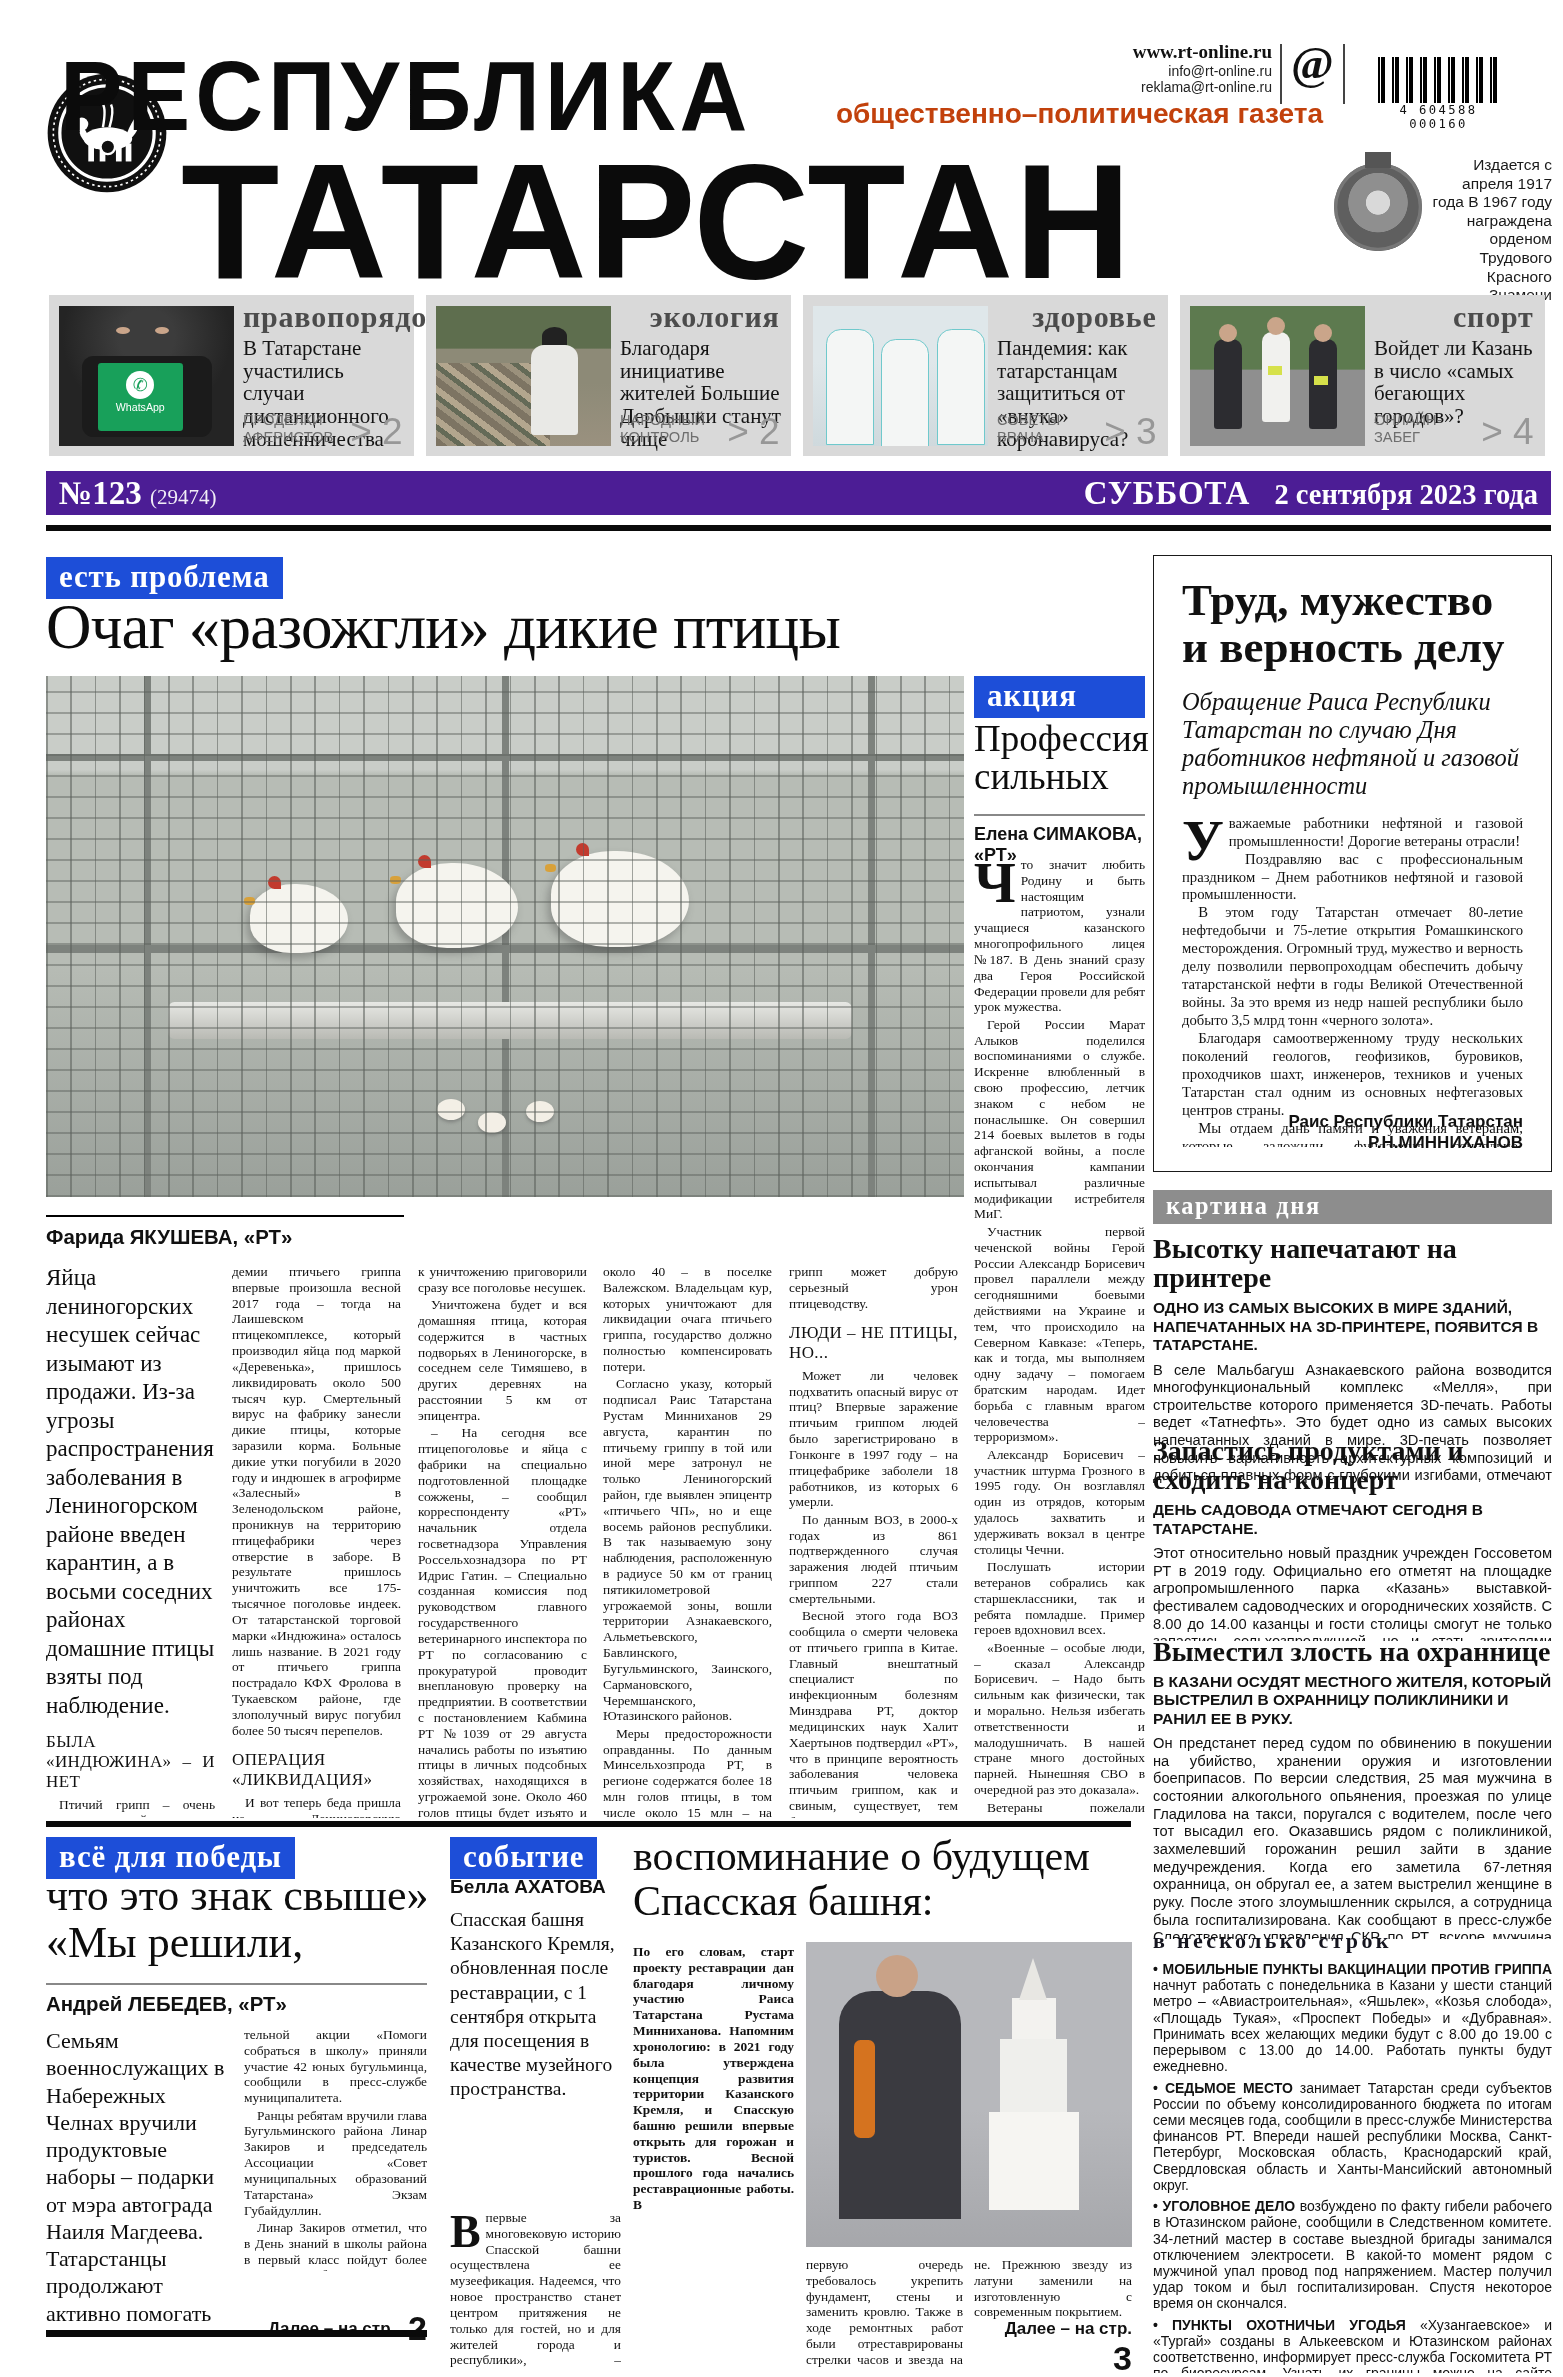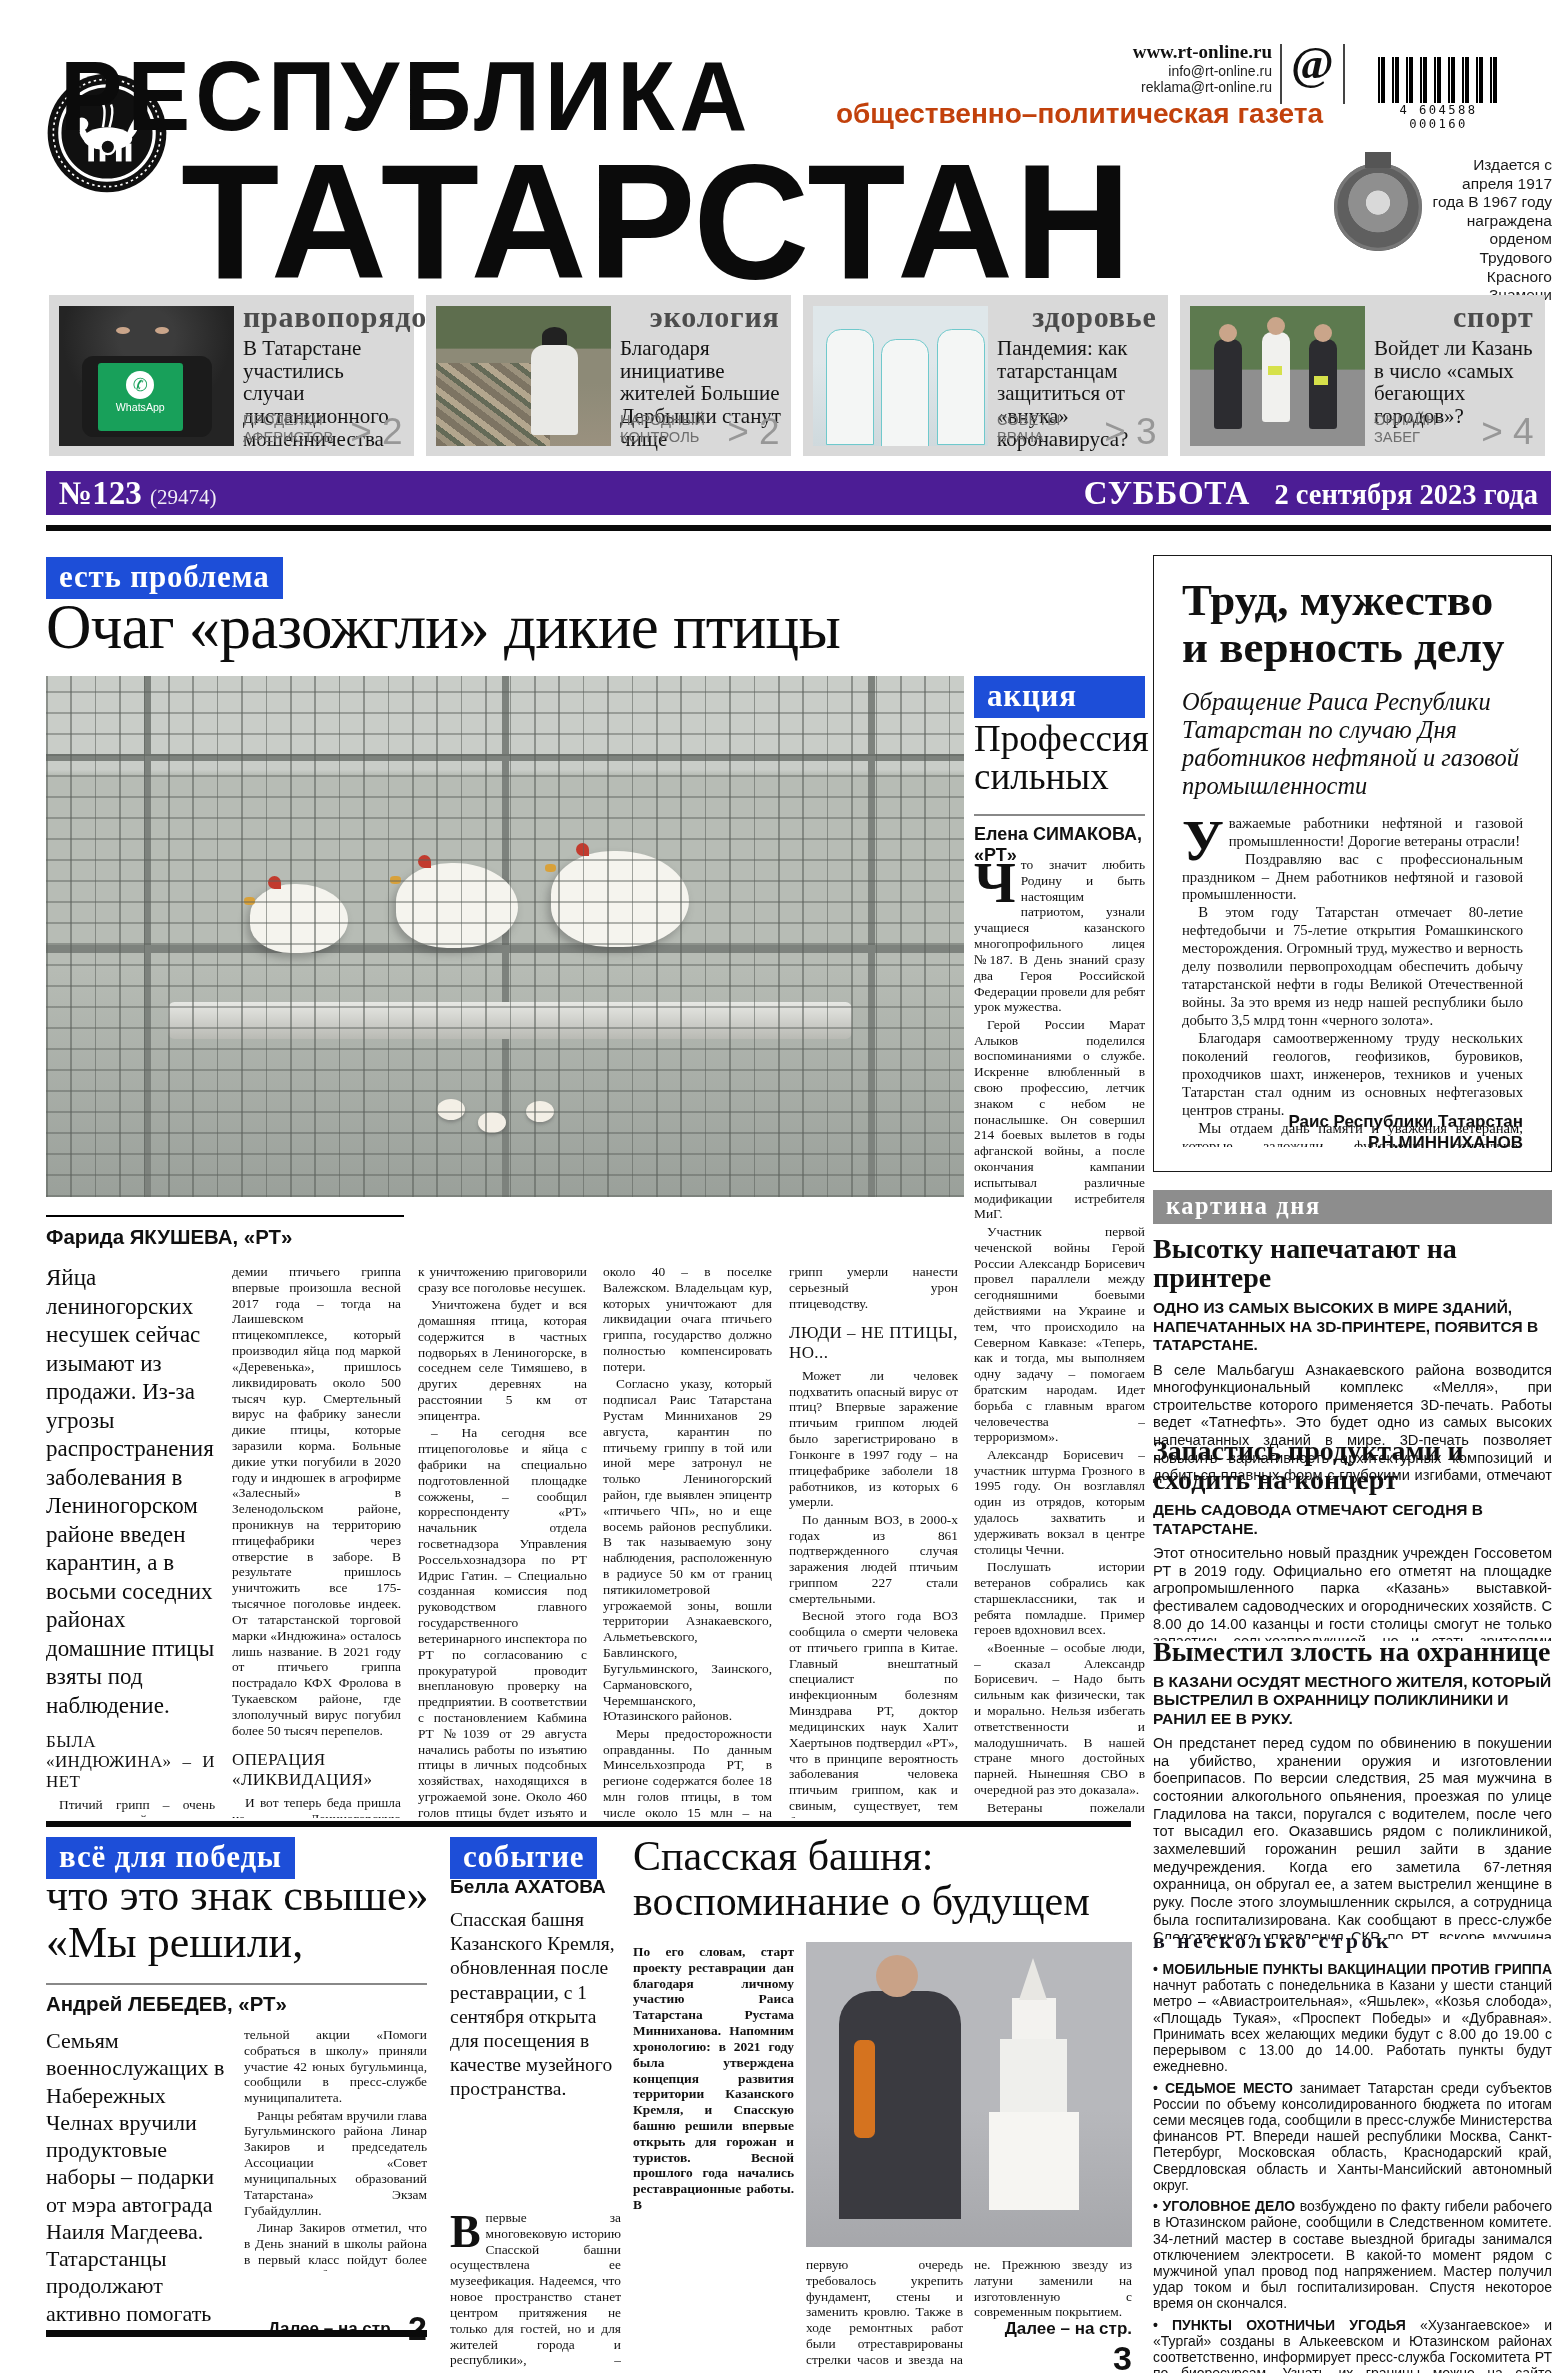--- a/index.html
+++ b/index.html
@@ -303,21 +303,21 @@
     <p style="text-indent:0">к уничтожению приговорили сразу все поголовье несушек.</p>
     <p>Уничтожена будет и вся домашняя птица, которая содержится в частных подворьях в Лениногорске, в соседнем селе Тимяшево, в других деревнях на расстоянии 5 км от эпицентра.</p>
     <p>– На сегодня все птицепоголовье и яйца с фабрики на специально подготовленной площадке сожжены, – сообщил корреспонденту «РТ» начальник отдела госветнадзора Управления Россельхознадзора по РТ Идрис Гатин. – Специально созданная комиссия под руководством главного государственного ветеринарного инспектора по РТ по согласованию с прокуратурой проводит внеплановую проверку на предприятии. В соответствии с постановлением Кабмина РТ №1039 от 29 августа начались работы по изъятию птицы в личных подсобных хозяйствах, находящихся в угрожаемой зоне. Около 460 голов птицы будет изъято и уничтожено в самом Лениногорске, 800 – в селе Тимяшево, 250 – в деревне Савочкино и</p>
   </div>
   <div class="abs bodycol" style="left:603px;top:1264px;width:169px;height:554px;">
     <p style="text-indent:0">около 40 – в поселке Валежском. Владельцам кур, которых уничтожают для ликвидации очага птичьего гриппа, государство должно полностью компенсировать потери.</p>
     <p>Согласно указу, который подписал Раис Татарстана Рустам Минниханов 29 августа, карантин по птичьему гриппу в той или иной мере затронул не только Лениногорский район, где выявлен эпицентр «птичьего ЧП», но и еще восемь районов республики. В так называемую зону наблюдения, расположенную в радиусе 50 км от границ пятикилометровой угрожаемой зоны, вошли территории Азнакаевского, Альметьевского, Бавлинского, Бугульминского, Заинского, Сармановского, Черемшанского, Ютазинского районов.</p>
     <p>Меры предосторожности оправданны. По данным Минсельхозпрода РТ, в регионе содержатся более 18 млн голов птицы, в том числе около 15 млн – на крупных сельхозпредприятиях, порядка 3 млн – в КФК и 1,5 млн – в ЛПХ. Если инфекция начнет распространяться, птичий</p>
   </div>
   <div class="abs bodycol" style="left:789px;top:1264px;width:169px;height:554px;">
-    <p style="text-indent:0">грипп умерли нанести серьезный урон птицеводству.</p>
+    <p style="text-indent:0">грипп может добрую серьезный урон птицеводству.</p>
     <div class="subh">ЛЮДИ – НЕ ПТИЦЫ, НО...</div>
     <p>Может ли человек подхватить опасный вирус от птиц? Впервые заражение птичьим гриппом людей было зарегистрировано в Гонконге в 1997 году – на птицефабрике заболели 18 работников, из которых 6 умерли.</p>
     <p>По данным ВОЗ, в 2000-х годах из 861 подтвержденного случая заражения людей птичьим гриппом 227 стали смертельными.</p>
     <p>Весной этого года ВОЗ сообщила о смерти человека от птичьего гриппа в Китае. Главный внештатный специалист по инфекционным болезням Минздрава РТ, доктор медицинских наук Халит Хаертынов подтвердил «РТ», что в принципе вероятность заболевания человека птичьим гриппом, как и свиным, существует, тем более эти вирусы постоянно мутируют. Но в России вообще и в Татарстане в частности случаев заболевания человека птичьим гриппом пока не выявлено.</p>
   </div>
 
   <div class="abs glabel" style="left:974px;top:676px;width:145px;">акция</div>
   <div class="abs ak-head" style="left:974px;top:720px;width:171px;">Профессия сильных</div>
   <div class="abs hair" style="left:974px;top:814px;width:171px;background:#888;"></div>
   <div class="abs byline" style="left:974px;top:824px;font-size:18px;width:171px;">Елена СИМАКОВА, «РТ»</div>
@@ -409,22 +409,22 @@
 
   <div class="abs glabel" style="left:450px;top:1837px;">событие</div>
   <div class="abs byline" style="left:450px;top:1876px;font-size:19px;">Белла АХАТОВА</div>
   <div class="abs lead" style="left:450px;top:1908px;width:171px;font-size:19.5px;">Спасская башня Казанского Кремля, обновленная после реставрации, с 1 сентября открыта для посещения в качестве музейного пространства.</div>
   <div class="abs bodycol" style="left:450px;top:2210px;width:171px;height:160px;">
     <p style="text-indent:0">
       <span class="dc" style="font-size:46px;">В</span><span>первые за многовековую историю Спасской башни осуществлена ее музеефикация. Надеемся, что новое пространство станет центром притяжения не только для гостей, но и для жителей города и республики», – прокомментировал важное событие директор музея-заповедника «Казанский Кремль» Ильнур Рахимов.</span>
     </p>
   </div>
   <div class="abs bhead" style="left:633px;top:1834px;width:505px;font-size:42px;">
+    <div>воспоминание о будущем</div>
     <div>Спасская башня:</div>
-    <div>воспоминание о будущем</div>
   </div>
   <div class="abs bodycol" style="left:633px;top:1944px;width:161px;height:425px;font-weight:bold;">
     <p style="text-indent:0">По его словам, старт проекту реставрации дан благодаря личному участию Раиса Татарстана Рустама Минниханова. Напомним хронологию: в 2021 году была утверждена концепция развития территории Казанского Кремля, и Спасскую башню решили впервые открыть для горожан и туристов. Весной прошлого года начались реставрационные работы. В</p>
   </div>
   <div class="abs s-photo">
     <div class="tower">
       <div class="t1"></div>
       <div class="t2"></div>
       <div class="t3"></div>
       <div class="sp"></div>

